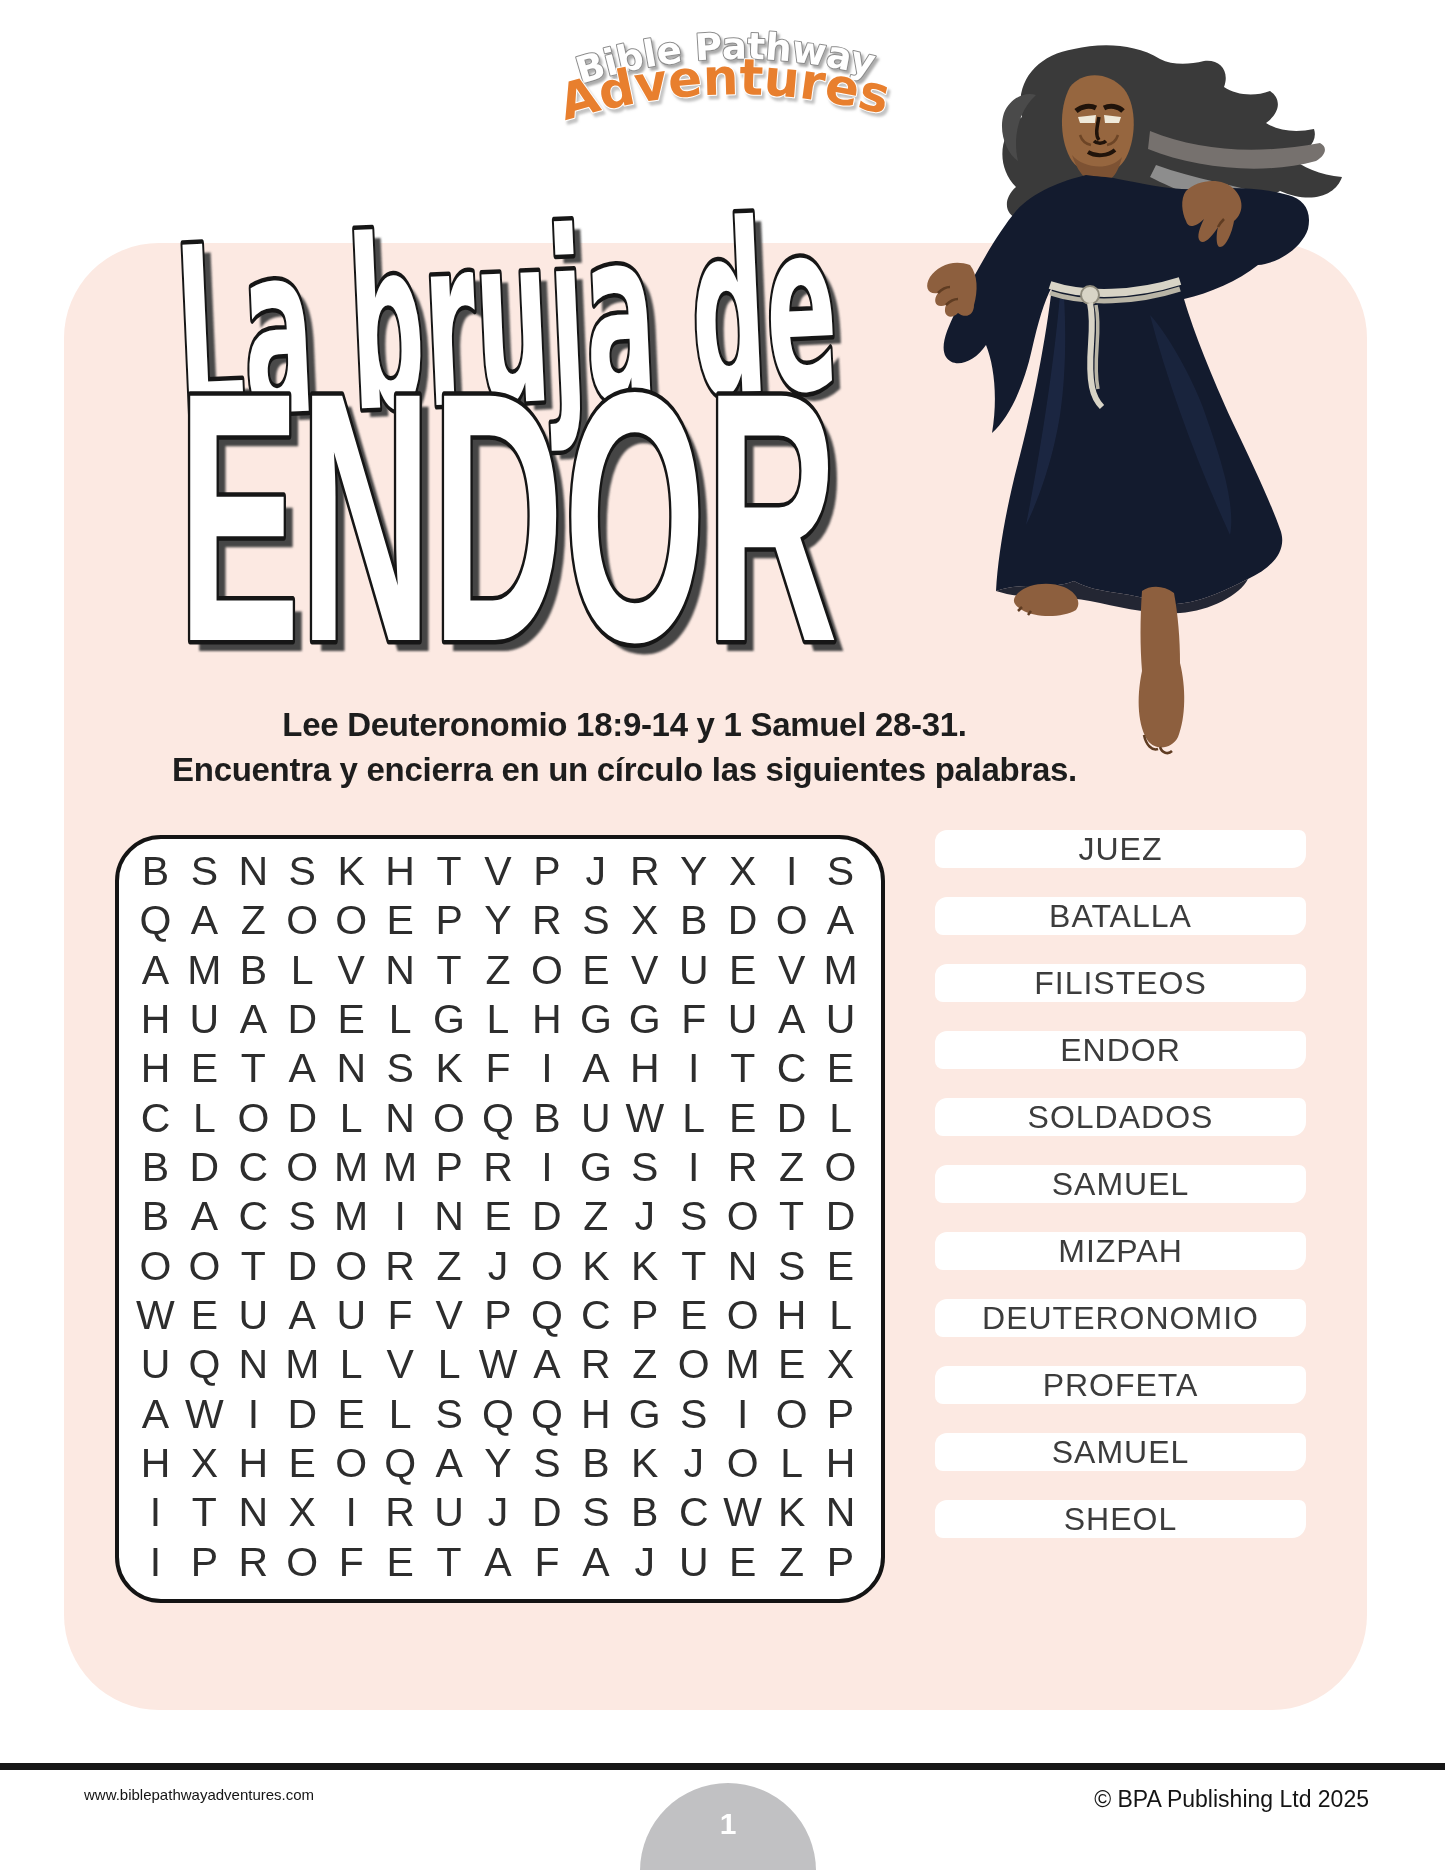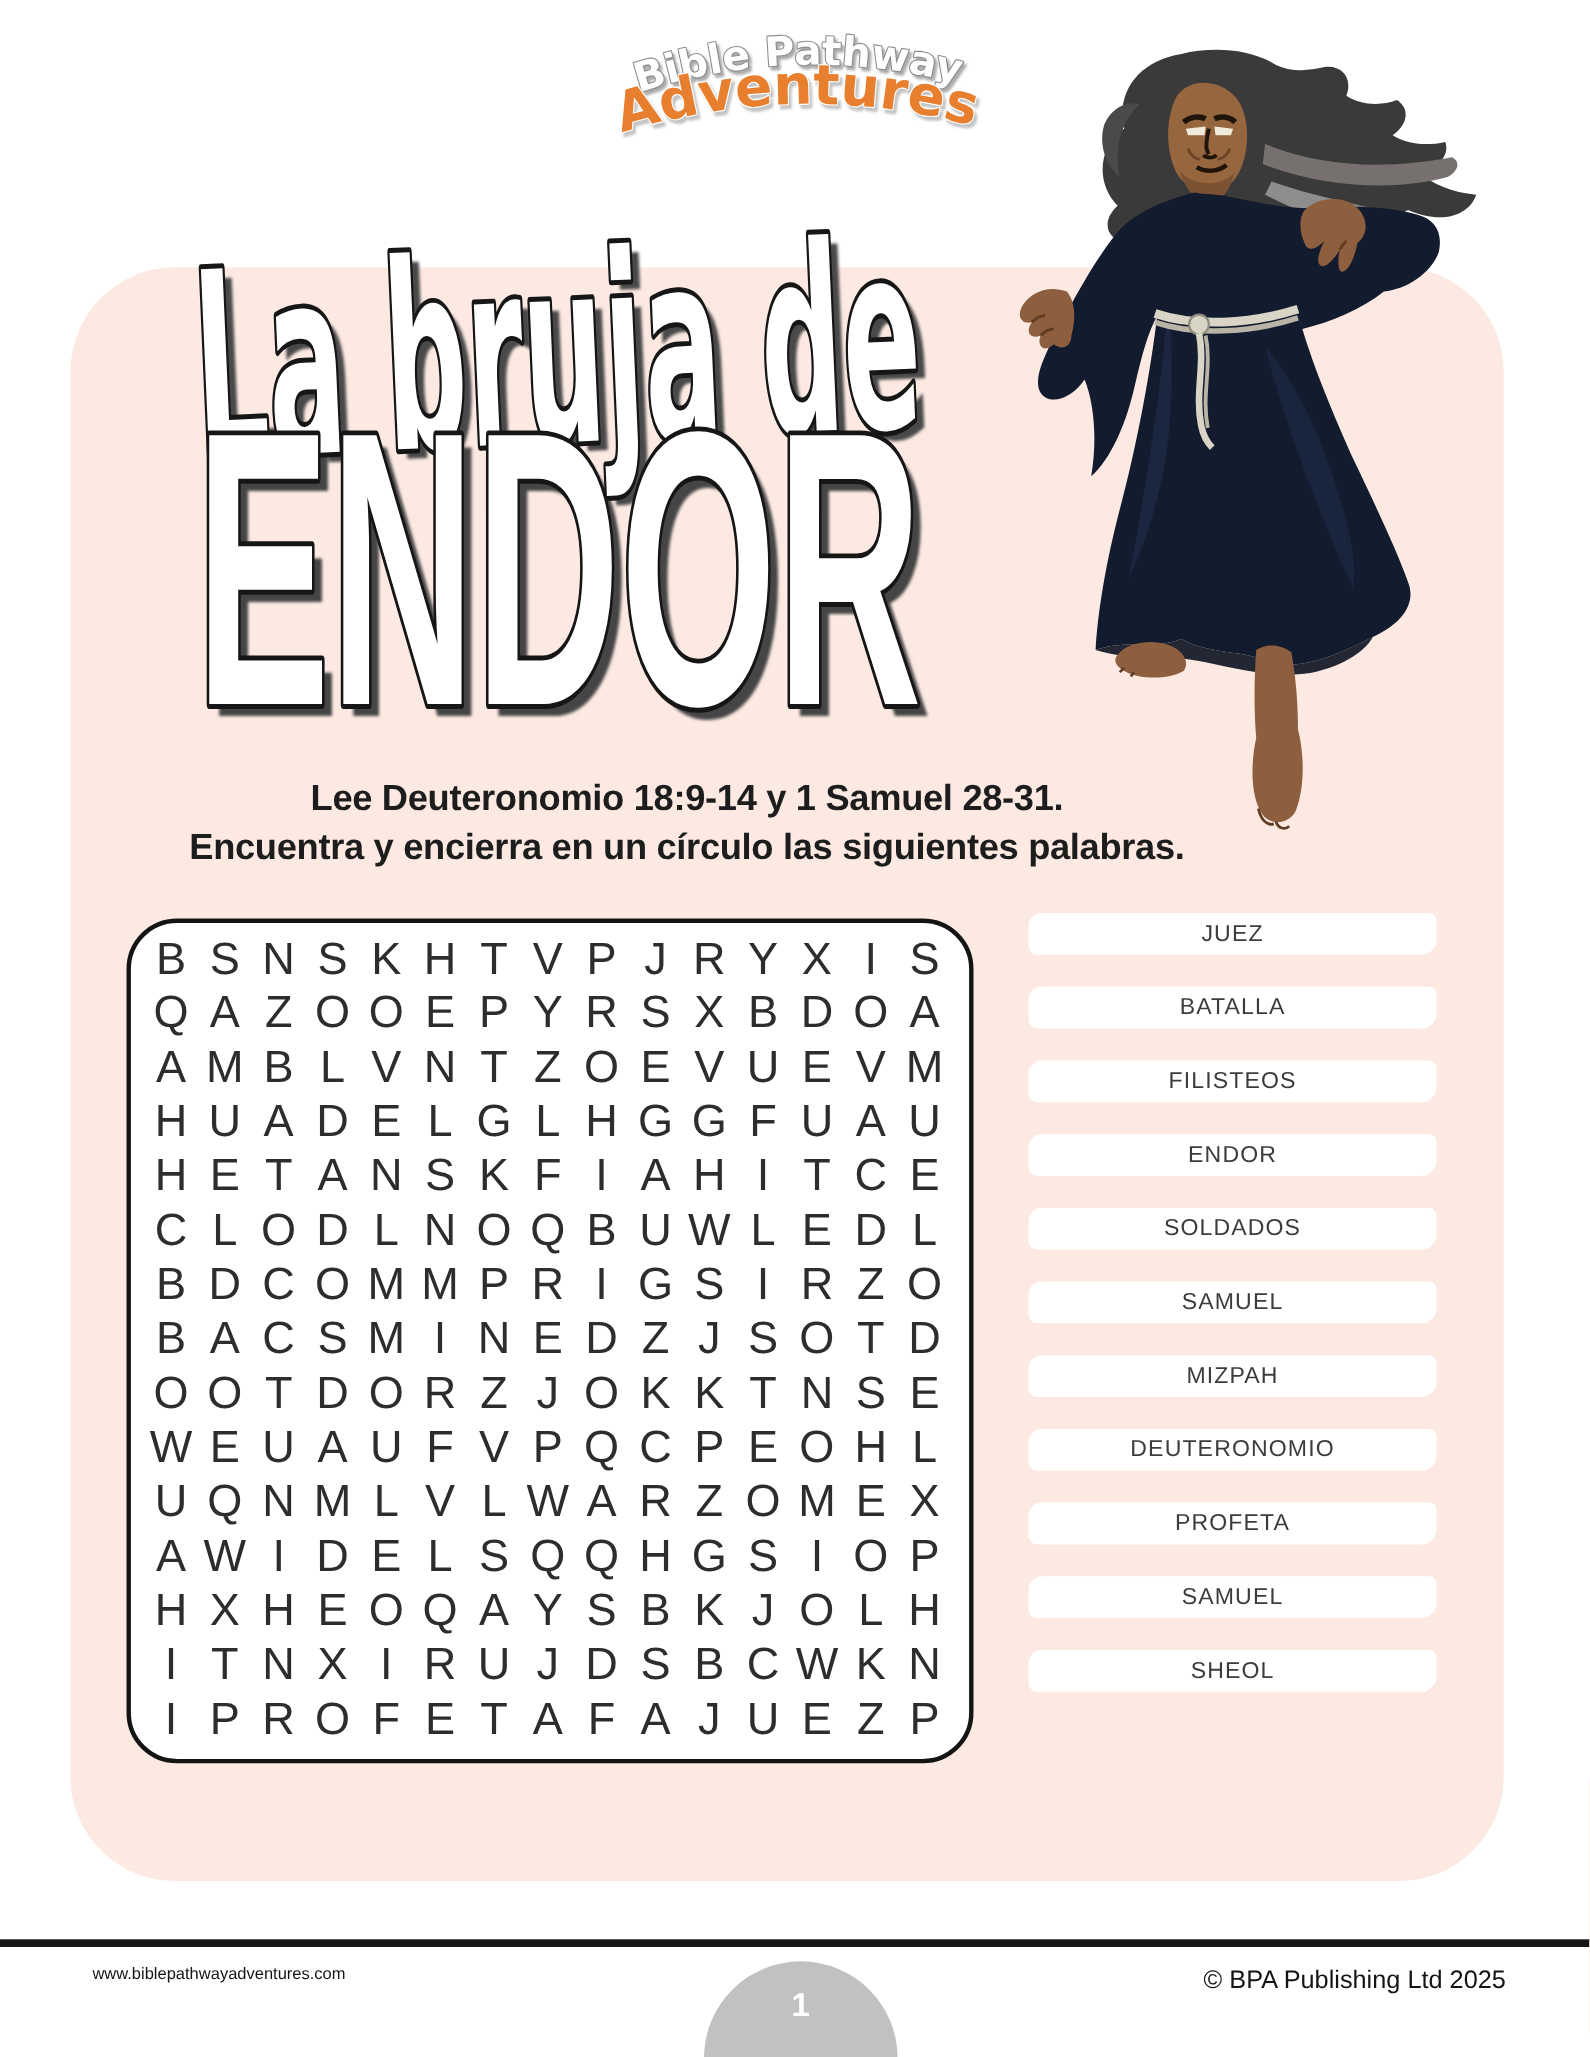--- a/index.html
+++ b/index.html
@@ -28,21 +28,21 @@
     display:flex;align-items:center;justify-content:center;
     font-size:41px;color:#2d2d2d;font-family:"Liberation Sans",sans-serif;
   }
   .words{
     position:absolute;left:935px;top:830px;width:371px;
     display:flex;flex-direction:column;gap:29px;
   }
   .word-bar{
     height:38px;background:#ffffff;border-radius:12px 7px 14px 8px;
     display:flex;align-items:center;justify-content:center;
-    font-size:21px;color:#3c3c3c;letter-spacing:1px;
+    font-size:32px;color:#3c3c3c;letter-spacing:1px;
   }
   .footer-rule{position:absolute;left:0;top:1763px;width:1445px;height:7px;background:#161616;}
   .footer-left{position:absolute;left:84px;top:1786px;font-size:15px;color:#141414;}
   .footer-right{position:absolute;right:76px;top:1786px;font-size:23px;color:#141414;}
   .page-circle{
     position:absolute;left:640px;top:1783px;width:176px;height:176px;border-radius:50%;
     background:#c1c1c3;text-align:center;
   }
   .page-num{margin-top:24px;font-size:30px;font-weight:bold;color:#ffffff;}
 </style>

